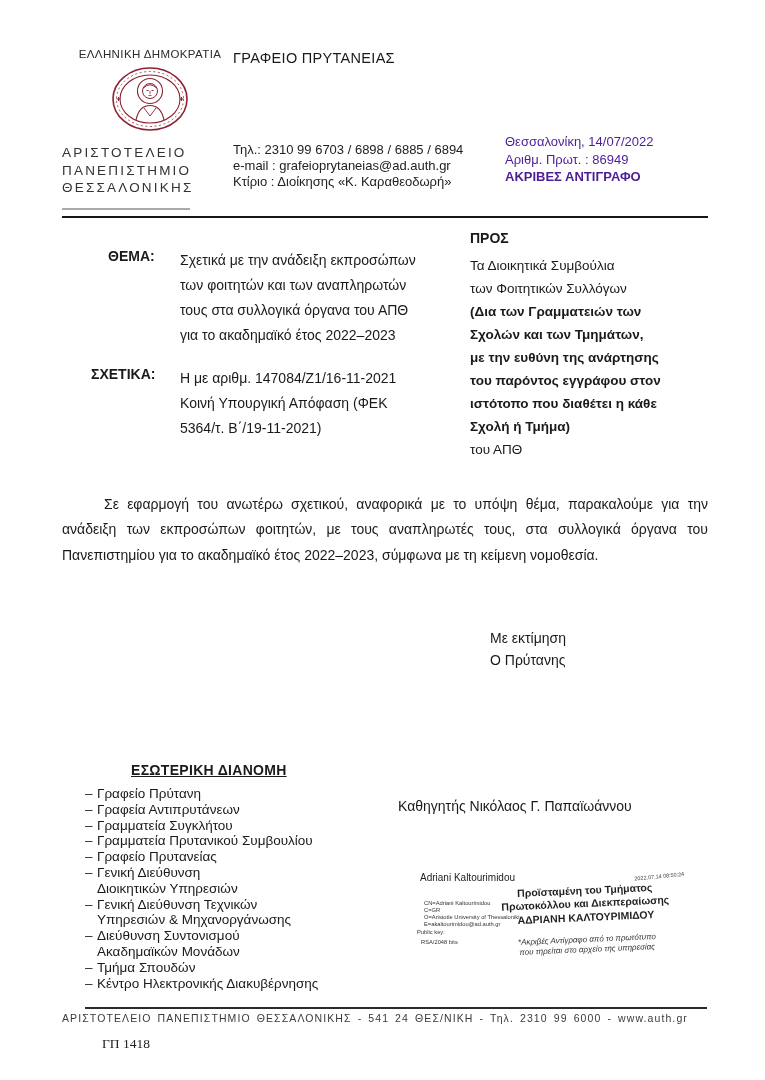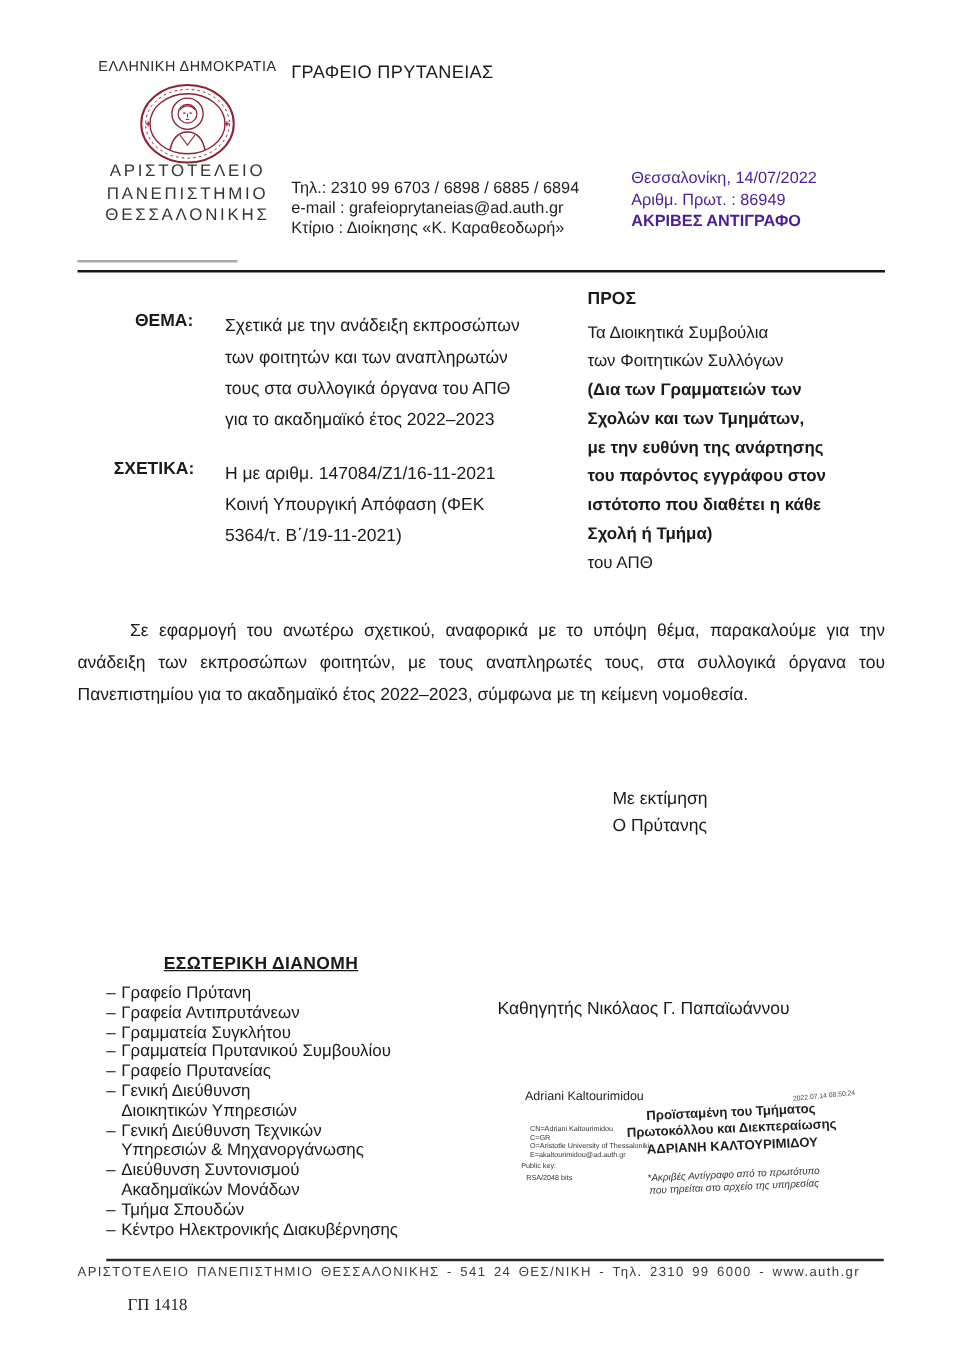--- a/index.html
+++ b/index.html
@@ -15,23 +15,23 @@
   }
   .abs { position: absolute; }
   .pre { white-space: pre-line; }
 
   .republic {
     left: 62px; top: 48px; width: 176px;
     font-size: 11.5px; letter-spacing: 0.4px; text-align: center; color: #2b2b2b;
   }
   .emblem { left: 110px; top: 66px; }
   .university-name {
-    left: 62px; top: 128px; width: 176px;
+    left: 62px; top: 144px; width: 176px;
     font-size: 13.5px; line-height: 17.5px; letter-spacing: 2.2px;
-    text-align: center; color: #333;
+    text-align: left; color: #333;
   }
   .gray-rule { left: 62px; top: 208px; width: 128px; height: 2px; background: #a9a9a9; }
   .header-rule { left: 62px; top: 216px; width: 646px; height: 2px; background: #161616; }
 
   .office-title { left: 233px; top: 50px; font-size: 14.5px; font-weight: normal; letter-spacing: 0.3px; }
   .contact { left: 233px; top: 142px; font-size: 13px; line-height: 16.2px; color: #222; }
   .date-block { left: 505px; top: 133px; font-size: 13px; line-height: 17.5px; color: #4c1d95; }
   .date-block .certified { font-weight: bold; }
 
   .subject-label { left: 108px; top: 248px; font-size: 14px; font-weight: bold; }

